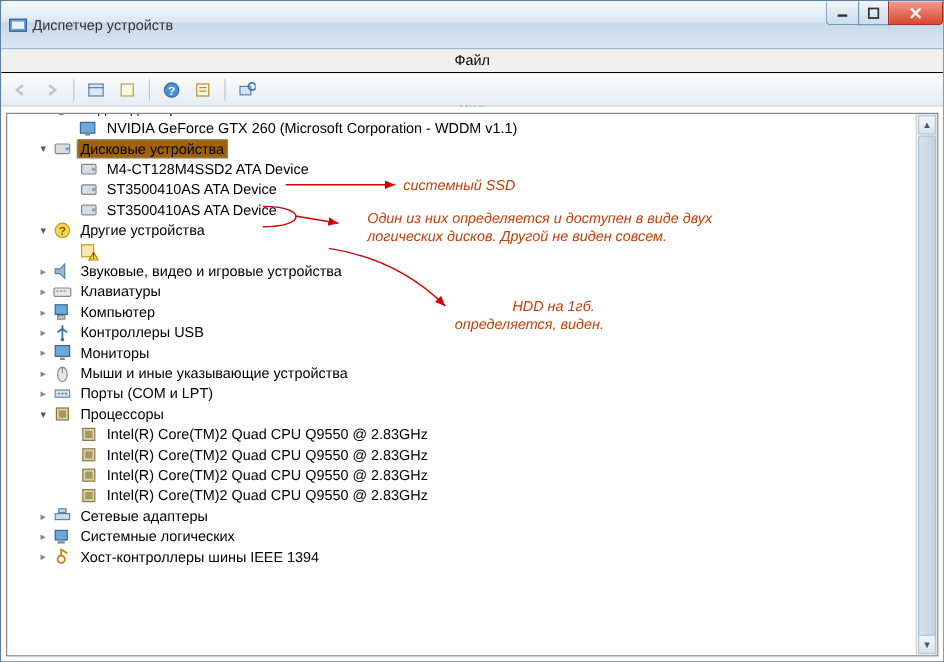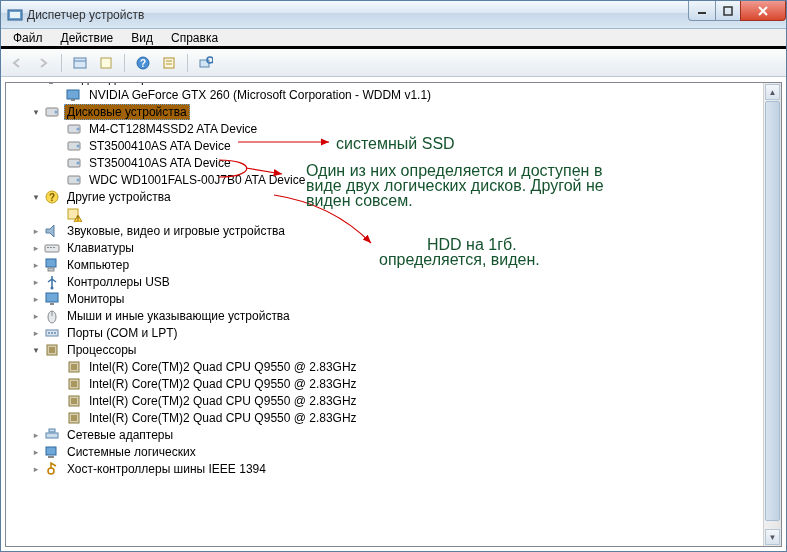--- a/index.html
+++ b/index.html
@@ -10,21 +10,21 @@
     background: #fff;
     width: 787px;
     height: 552px;
     overflow: hidden;
     border: 1px solid #5a7fa0;
     display: flex;
     flex-direction: column;
   }
   
   .titlebar {
-    height: 28px;
+    height: 40px;
     background: linear-gradient(to bottom, #f4f8fc 0%, #dbe7f3 45%, #c7d8ea 46%, #d9e6f2 100%);
     border-bottom: 1px solid #9fb8cf;
     display: flex;
     align-items: center;
     padding: 0 2px 0 6px;
     position: relative;
   }
   .titlebar .app-icon { width: 16px; height: 16px; margin-right: 4px; }
   .titlebar .title { color: #333; }
   .win-controls { position: absolute; right: 0; top: 0; display: flex; height: 20px; }
@@ -36,22 +36,22 @@
   }
   .win-btn.max { width: 26px; }
   .win-btn.close {
     width: 46px; background: linear-gradient(to bottom,#f09a8f,#d9472e);
     color:#fff; border-color:#a03020; border-top-right-radius:0;
     border-bottom-right-radius:4px;
   }
   .win-btn.min { border-bottom-left-radius:4px; }
   
   .menubar {
-    height: 20px; background:#f0f0f0; border-bottom:3px solid #000000;
-    display:flex; align-items:center; padding:0 4px; gap:2px;
+    height: 20px; background:#f0f0f0; border-bottom:1px solid #000000;
+    display:flex; align-items:center; padding:0 4px; gap:2px;flex-direction:column;
   }
   .menubar .menu-item { padding: 2px 8px; cursor:default; }
   
   .toolbar {
     height: 28px; background:linear-gradient(to bottom,#fcfcfc,#e6ecf2);
     border-bottom:1px solid #c0c8d0; display:flex; align-items:center;
     padding:0 4px; gap:2px;
   }
   .tool-btn {
     width:24px; height:22px; display:flex; align-items:center; justify-content:center;
@@ -103,22 +103,22 @@
   }
   .scroll-arrow{
     position:absolute; right:1px; width:15px; height:16px;
     background:linear-gradient(to bottom,#f2f6fa,#d9e3ed);
     border:1px solid #b7c6d5; z-index:6; display:flex;
     align-items:center; justify-content:center; font-size:8px; color:#556;
   }
   .scroll-arrow.up{ top:1px;} .scroll-arrow.down{ bottom:1px;}
   
   .anno {
-    position:absolute; color:#14532d; font-family:Tahoma,sans-serif;
-    font-size:16px; z-index:3; pointer-events:none;
+    position:absolute; color:#c2410c; font-family:Tahoma,sans-serif;
+    font-size:12px; z-index:3; pointer-events:none;font-style:italic;
   }
   svg.anno-line{ position:absolute; z-index:2; pointer-events:none; }
   
   .ico-tri-open::before{content:"▾"; font-size:9px; color:#595959;}
   .ico-tri-closed::before{content:"▸"; font-size:9px; color:#888;}
 </style>
 </head>
 <body>
 
 <div class="titlebar">
@@ -269,30 +269,20 @@
         <div class="node lvl2">
           <span class="expander empty"></span>
           <span class="dev-icon">
               <svg width="16" height="16">
                 <rect x="2" y="4" width="12" height="8" rx="1" fill="#d8dde2" stroke="#888"></rect>
                 <circle cx="12" cy="8" r="1.5" fill="#7aa6d0"></circle>
               </svg>
             </span>
           <span class="label">ST3500410AS ATA Device</span>
         </div>
-        <div class="node lvl2">
-          <span class="expander empty"></span>
-          <span class="dev-icon">
-              <svg width="16" height="16">
-                <rect x="2" y="4" width="12" height="8" rx="1" fill="#d8dde2" stroke="#888"></rect>
-                <circle cx="12" cy="8" r="1.5" fill="#7aa6d0"></circle>
-              </svg>
-            </span>
-          <span class="label">WDC WD1001FALS-00J7B0 ATA Device</span>
-        </div>
 
         <div class="node lvl1">
           <span class="expander">
               <span class="ico-tri-open"></span>
             </span>
           <span class="dev-icon">
               <svg width="16" height="16">
                 <circle cx="8" cy="8" r="6" fill="#f7d850" stroke="#c0a020"></circle>
                 <text x="8" y="12" text-anchor="middle" font-size="10" fill="#7a5b00" font-weight="bold">?</text>
               </svg>

